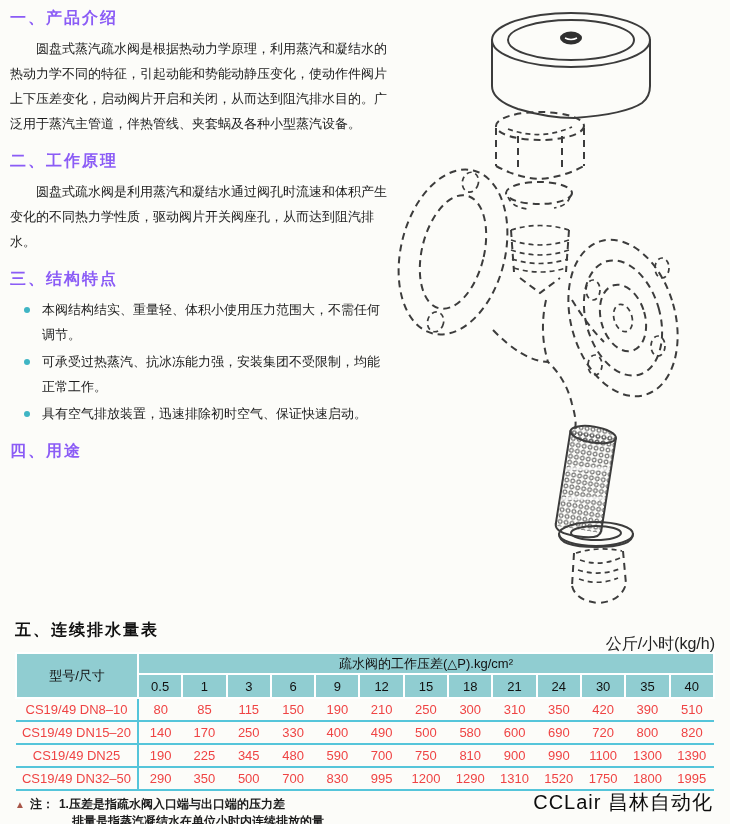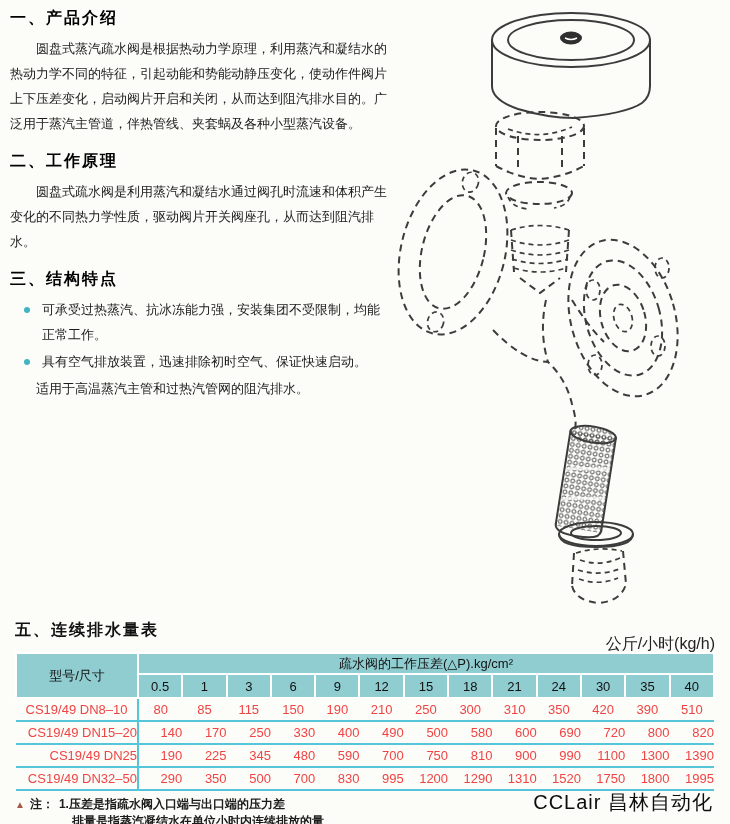--- a/index.html
+++ b/index.html
@@ -11,42 +11,42 @@
     --line:#3c3c3c;
   }
   *{box-sizing:border-box;}
   html,body{margin:0;padding:0;}
   body{
     width:730px;height:824px;position:relative;overflow:hidden;
     background:#fcfcf9;color:var(--ink);
     font-family:"Liberation Sans","DejaVu Sans",sans-serif;
   }
   .left-col{position:absolute;left:10px;top:2px;width:380px;}
-  .sec-title{font-size:16px;font-weight:bold;margin:15px 0 7px;letter-spacing:2px;color:#000000;}
+  .sec-title{font-size:16px;font-weight:bold;margin:15px 0 7px;letter-spacing:2px;color:#8b5cf6;}
   .sec-title.first{margin-top:6px;}
   .body-text{font-size:13px;line-height:25px;margin:0;text-indent:2em;}
   .features{list-style:none;margin:2px 0 0;padding:0 0 0 12px;}
   .features li{position:relative;padding-left:20px;font-size:13px;line-height:25px;margin:0 0 2px;}
   .features .dot{position:absolute;left:2px;top:10px;width:6px;height:6px;border-radius:50%;background:var(--bullet);}
 
   .figure-col{position:absolute;left:390px;top:0;width:340px;height:632px;}
 
   .bottom{position:absolute;left:15px;top:620px;width:700px;height:204px;}
   .sec5-title{font-size:16px;font-weight:bold;margin:0;letter-spacing:2px;color:#111;}
   .unit-note{position:absolute;right:0;top:14px;font-size:16px;color:#222;}
   table.drain{width:700px;margin-top:11px;border-collapse:collapse;table-layout:fixed;text-align:center;}
   table.drain col.c-model{width:122px;}
   table.drain th{
     background:var(--table-header-bg);border:2px solid #fff;
     font-weight:normal;font-size:13px;padding:0;color:#111;
   }
   table.drain thead tr.r1 th{height:21px;}
   table.drain thead tr.r2 th{height:24px;}
   table.drain td{font-size:13px;height:23px;padding:0;color:#ef4444;}
-  table.drain tbody tr+tr td{border-top:2px solid var(--row-divider);text-align:right;}
+  table.drain tbody tr+tr td{border-top:2px solid var(--row-divider);}
   table.drain tbody tr:last-child td{border-bottom:2px solid var(--row-divider);}
   table.drain td.model{border-right:2px solid var(--row-divider);}
 
   .footnote{margin-top:5px;display:flex;gap:5px;font-size:12px;font-weight:bold;}
   .fn-marker{color:var(--note-marker);font-size:10px;line-height:17px;}
   .fn-label{line-height:17px;white-space:nowrap;}
   .fn-lines div{line-height:17px;}
   .fn-line2{padding-left:13px;}
   .logo{position:absolute;right:2px;top:169px;font-size:20px;font-weight:normal;color:#0d0d0d;letter-spacing:1px;}
 
@@ -59,31 +59,35 @@
 
 <div class="left-col">
   <h2 class="sec-title first">一、产品介绍</h2>
   <p class="body-text">圆盘式蒸汽疏水阀是根据热动力学原理，利用蒸汽和凝结水的热动力学不同的特征，引起动能和势能动静压变化，使动作件阀片上下压差变化，启动阀片开启和关闭，从而达到阻汽排水目的。广泛用于蒸汽主管道，伴热管线、夹套蜗及各种小型蒸汽设备。</p>
 
   <h2 class="sec-title">二、工作原理</h2>
   <p class="body-text">圆盘式疏水阀是利用蒸汽和凝结水通过阀孔时流速和体积产生变化的不同热力学性质，驱动阀片开关阀座孔，从而达到阻汽排水。</p>
 
   <h2 class="sec-title">三、结构特点</h2>
   <ul class="features">
+    <li>
+      <span class="dot"></span>
+      <span>本阀结构结实、重量轻、体积小使用压力范围大，不需任何调节。</span>
+    </li>
     <li>
       <span class="dot"></span>
       <span>可承受过热蒸汽、抗冰冻能力强，安装集团不受限制，均能正常工作。</span>
     </li>
     <li>
       <span class="dot"></span>
       <span>具有空气排放装置，迅速排除初时空气、保证快速启动。</span>
     </li>
   </ul>
 
-  <p class="body-text">适用于高温蒸汽主管和过热汽管网的阻汽排水。</p>
+  <h2 class="sec-title">四、用途</h2>
 </div>
 
 <div class="figure-col">
   <svg width="340" height="632" viewBox="0 0 340 632" xmlns="http://www.w3.org/2000/svg">
     <defs>
       <pattern id="mesh" width="6" height="6" patternUnits="userSpaceOnUse">
         <circle cx="3" cy="3" r="2" fill="none" stroke="#4a4a4a" stroke-width="1"></circle>
       </pattern>
     </defs>
 

